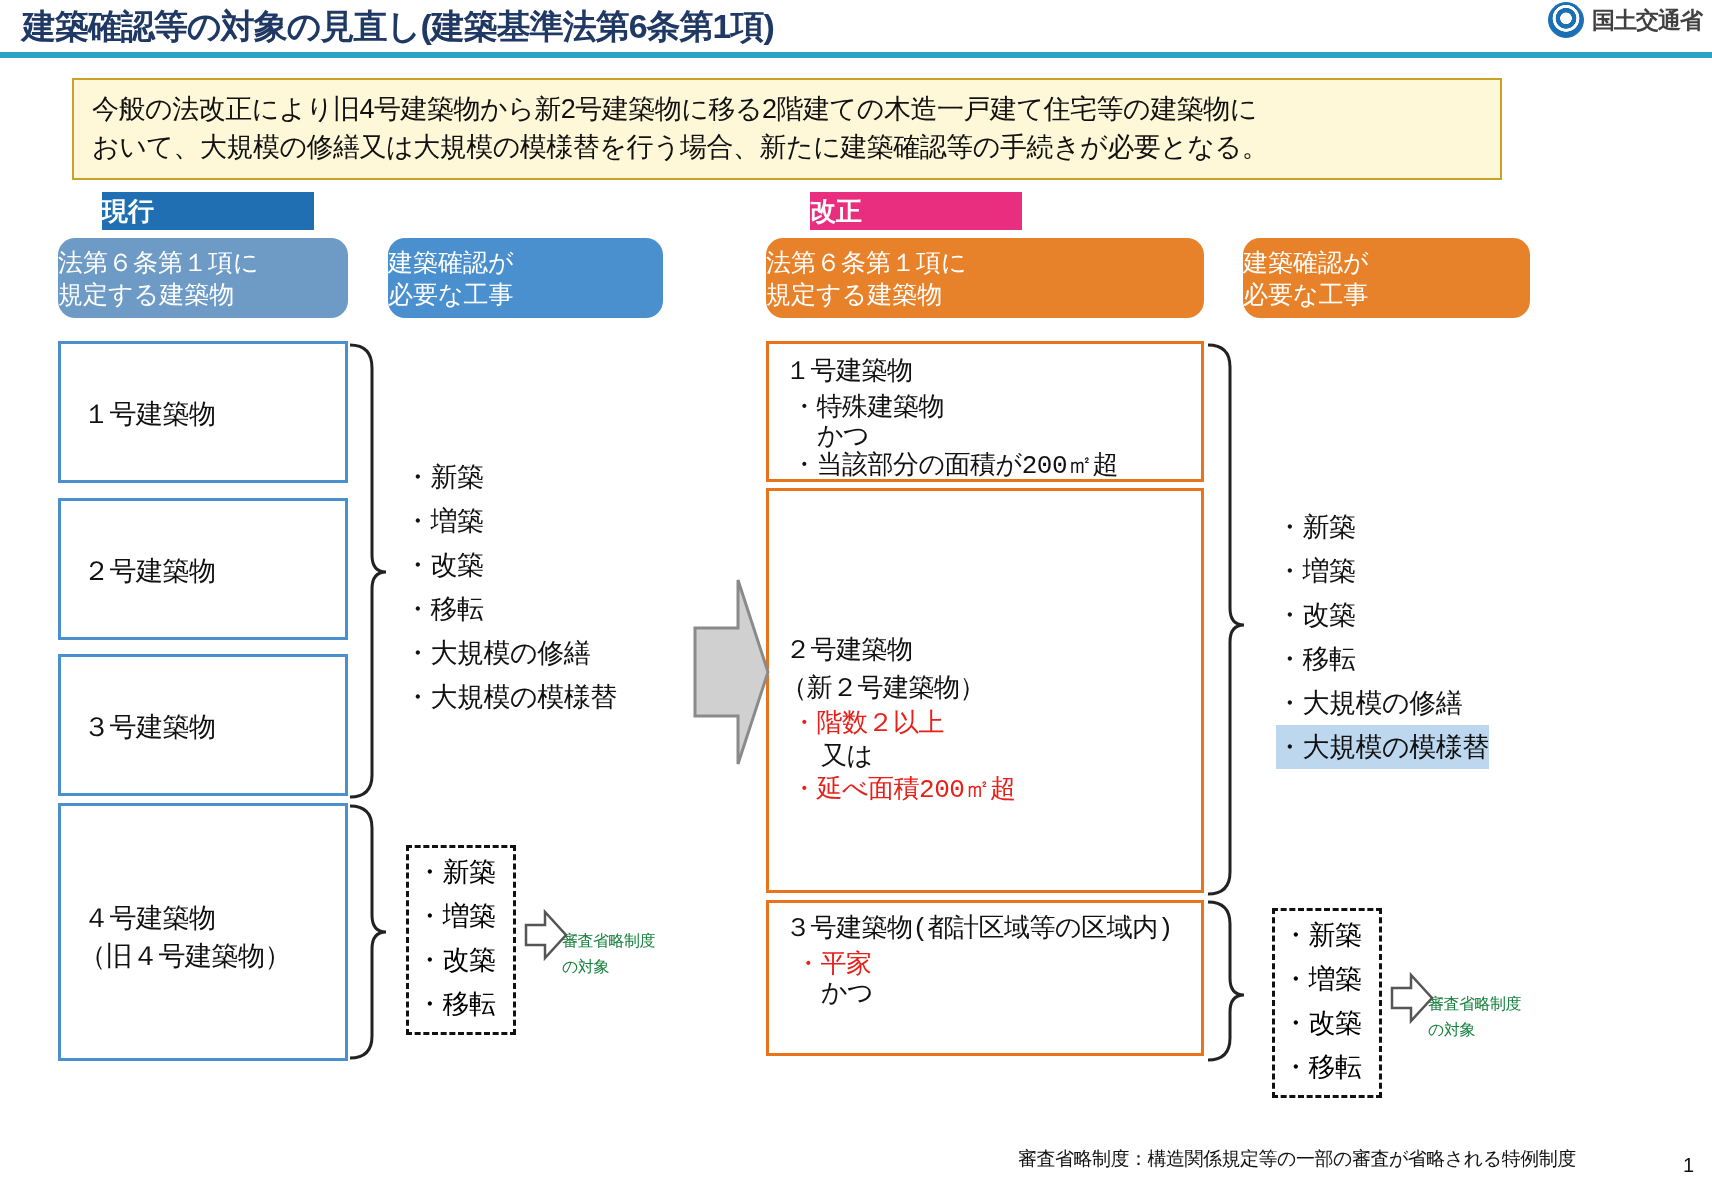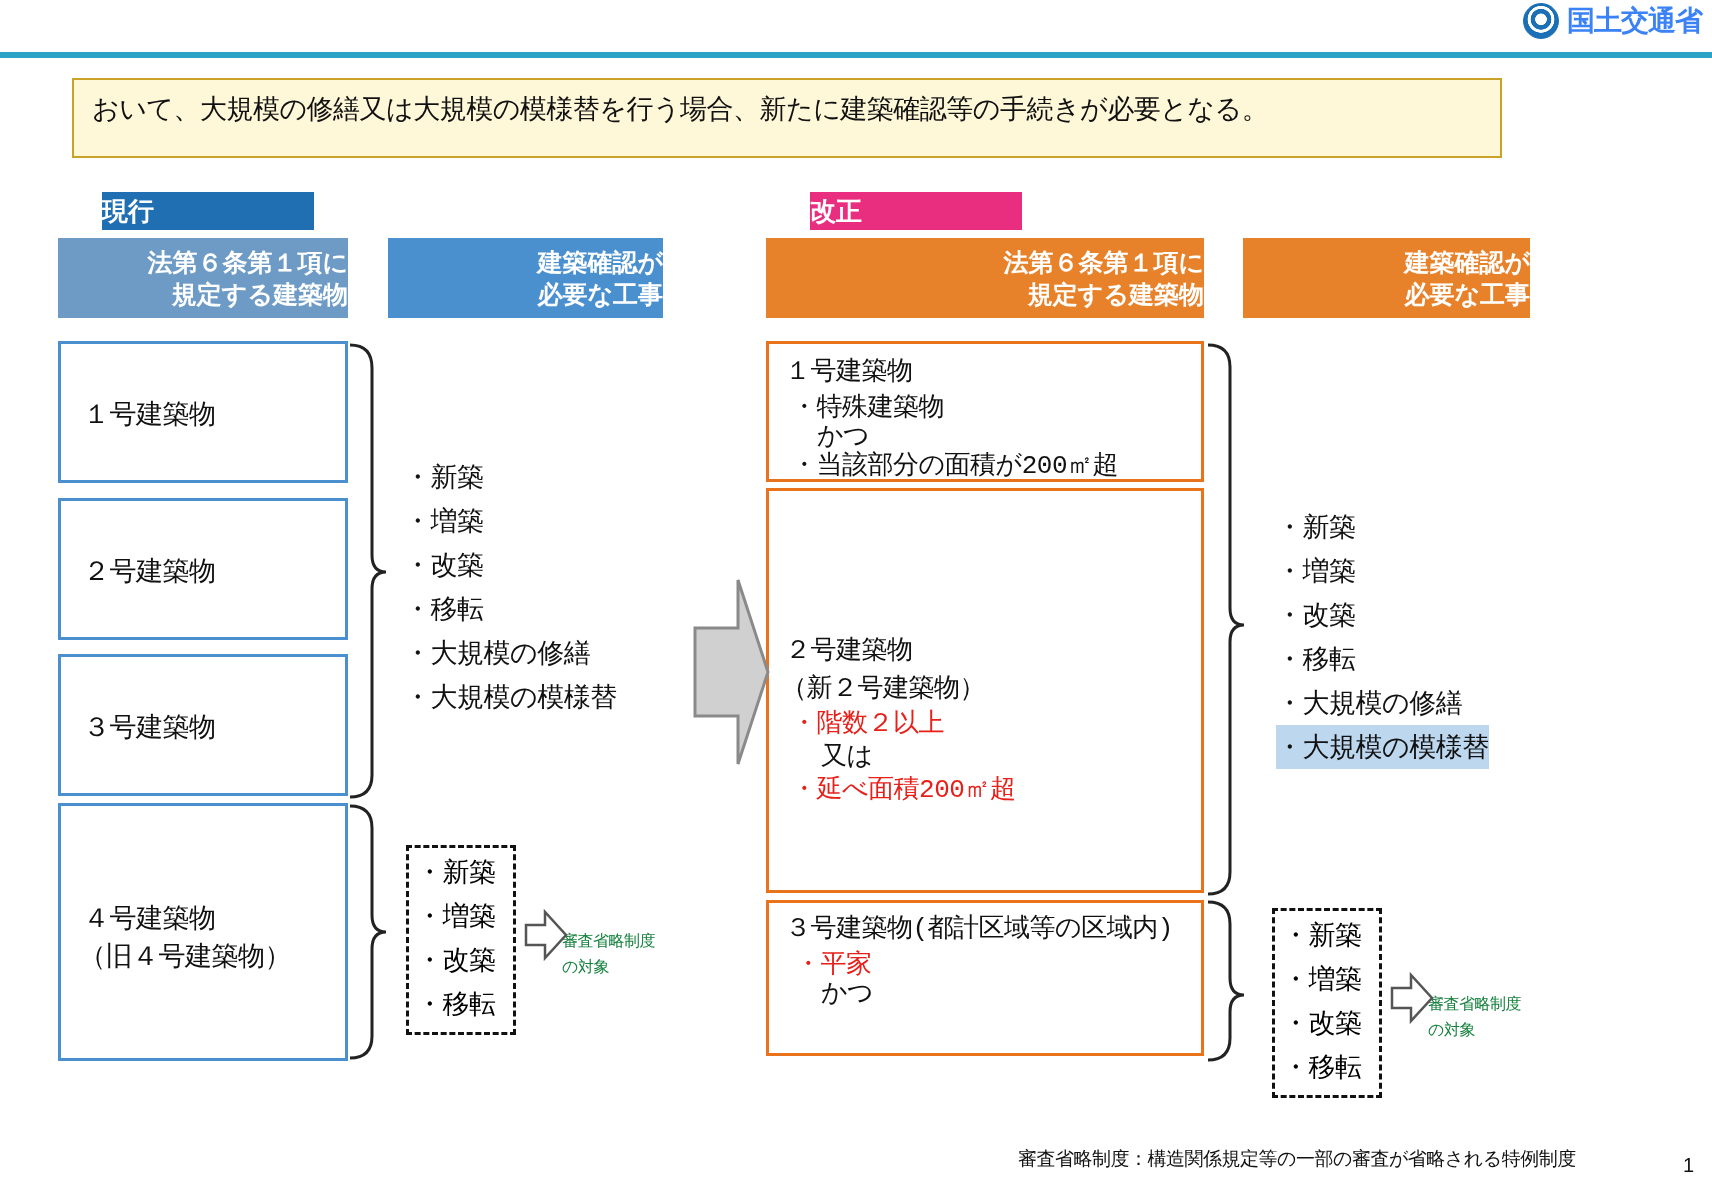--- a/index.html
+++ b/index.html
@@ -40,23 +40,23 @@
     align-items: center;
     gap: 8px;
   }
   .ministry-mark {
     width: 34px; height: 34px;
     border-radius: 50%;
     background: radial-gradient(circle at 50% 45%, #ffffff 0%, #ffffff 22%, #1b6fb5 24%, #1b6fb5 40%, #ffffff 42%, #ffffff 52%, #1b6fb5 54%, #1b6fb5 100%);
     border: 1px solid #1b6fb5;
   }
   .ministry-name {
-    font-size: 28px;
+    font-size: 23px;
     font-weight: bold;
-    color: #3b82f6;
+    color: #404040;
     letter-spacing: -1px;
   }
 
   
   .summary-box {
     position: absolute;
     left: 72px; top: 78px;
     width: 1430px;
     min-height: 80px;
     background: #fff8d8;
@@ -91,26 +91,27 @@
   .tag-revised {
     left: 766px; top: 192px;
     width: 212px;
     background: #ea2e7f;
   }
 
   
   .colhead {
     position: absolute;
     color: #fff;
-    font-weight: bold;
+    font-weight: normal;
     font-size: 25px;
     line-height: 32px;
-    text-align: right;
+    text-align: left;
     box-sizing: border-box;
     padding-top: 8px;
+    border-radius: 17px;
   }
   .colhead.blue { background: #6d9bc6; }
   .colhead.blue2 { background: #4a90cf; }
   .colhead.orange { background: #e8822a; }
 
   .ch-cur-bldg { left: 58px; top: 238px; width: 290px; height: 80px; }
   .ch-cur-work { left: 388px; top: 238px; width: 275px; height: 80px; }
   .ch-rev-bldg { left: 766px; top: 238px; width: 438px; height: 80px; }
   .ch-rev-work { left: 1243px; top: 238px; width: 287px; height: 80px; }
 
@@ -204,27 +205,29 @@
     position: absolute;
     left: 0; top: 0;
     width: 1712px; height: 1181px;
     pointer-events: none;
   }
 </style>
 </head>
 <body>
 
 <div class="header">
+  <div class="header-title">建築確認等の対象の見直し(建築基準法第6条第1項)</div>
   <div class="ministry-logo">
     <div class="ministry-mark"></div>
     <div class="ministry-name">国土交通省</div>
   </div>
 </div>
 
 <div class="summary-box">
+  <div class="summary-line">今般の法改正により旧4号建築物から新2号建築物に移る2階建ての木造一戸建て住宅等の建築物に</div>
   <div class="summary-line">おいて、大規模の修繕又は大規模の模様替を行う場合、新たに建築確認等の手続きが必要となる。</div>
 </div>
 
 <div class="tag tag-current">現行</div>
 <div class="tag tag-revised">改正</div>
 
 <div class="colhead blue ch-cur-bldg">
   <div>法第６条第１項に</div>
   <div>規定する建築物</div>
 </div>

